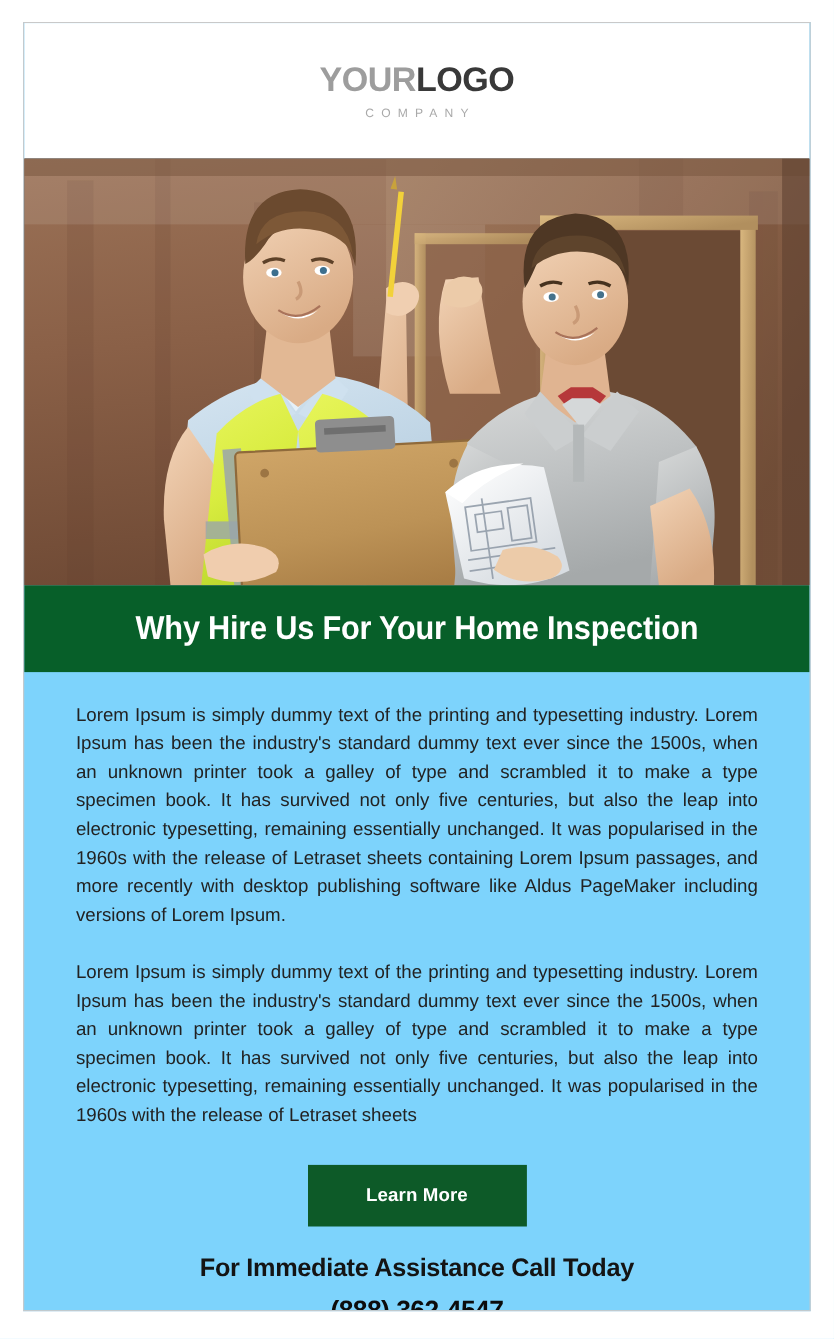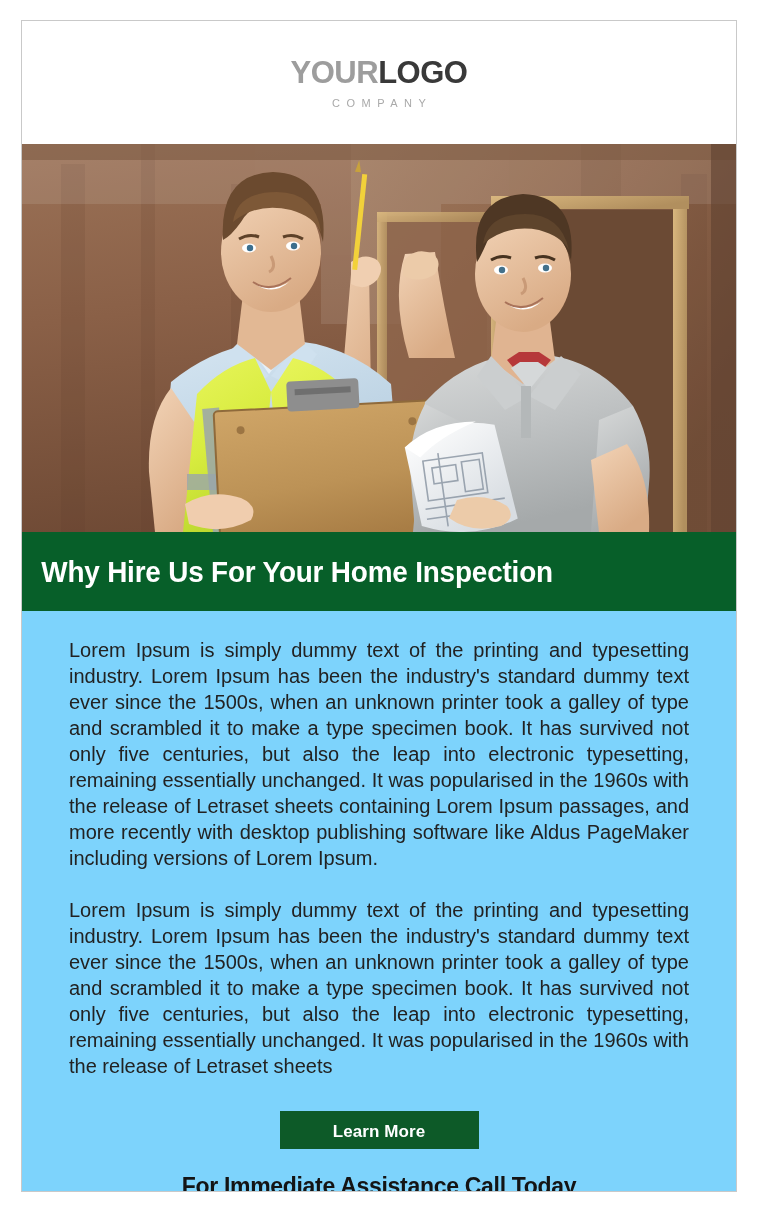--- a/index.html
+++ b/index.html
@@ -64,40 +64,40 @@
     background: #7c5540;
   }
   .hero svg { display: block; width: 100%; height: 100%; }
 
   
   .banner {
     background: #075f29;
     height: 79px;
     display: flex;
     align-items: center;
-    justify-content: flex-start;
+    justify-content: center;
   }
   .banner-title {
     color: #ffffff;
     font-family: "Liberation Sans Narrow", "Liberation Sans", sans-serif;
     font-weight: bold;
     font-size: 30px;
     letter-spacing: -0.2px;
     transform: scaleX(0.93);
     white-space: nowrap;
   }
 
   
   .content {
     padding: 0 47px;
   }
   .para {
     margin: 0;
     color: #222222;
-    font-size: 20px;
+    font-size: 17px;
     line-height: 26px;
     text-align: justify;
     hyphens: auto;
     -webkit-hyphens: auto;
   }
   .para.first { padding-top: 26px; }
   .para.second { padding-top: 26px; }
 
   
   .cta-wrap {
@@ -106,21 +106,21 @@
     padding-top: 32px;
   }
   .cta-button {
     background: #0d5a28;
     color: #ffffff;
     font-family: "Liberation Sans Narrow", "Liberation Sans", sans-serif;
     font-weight: bold;
     font-size: 17px;
     letter-spacing: 0.1px;
     width: 199px;
-    height: 38px;
+    height: 56px;
     line-height: 40px;
     text-align: center;
     border: none;
     cursor: pointer;
     display: block;
   }
 
   
   .call-block {
     text-align: center;

